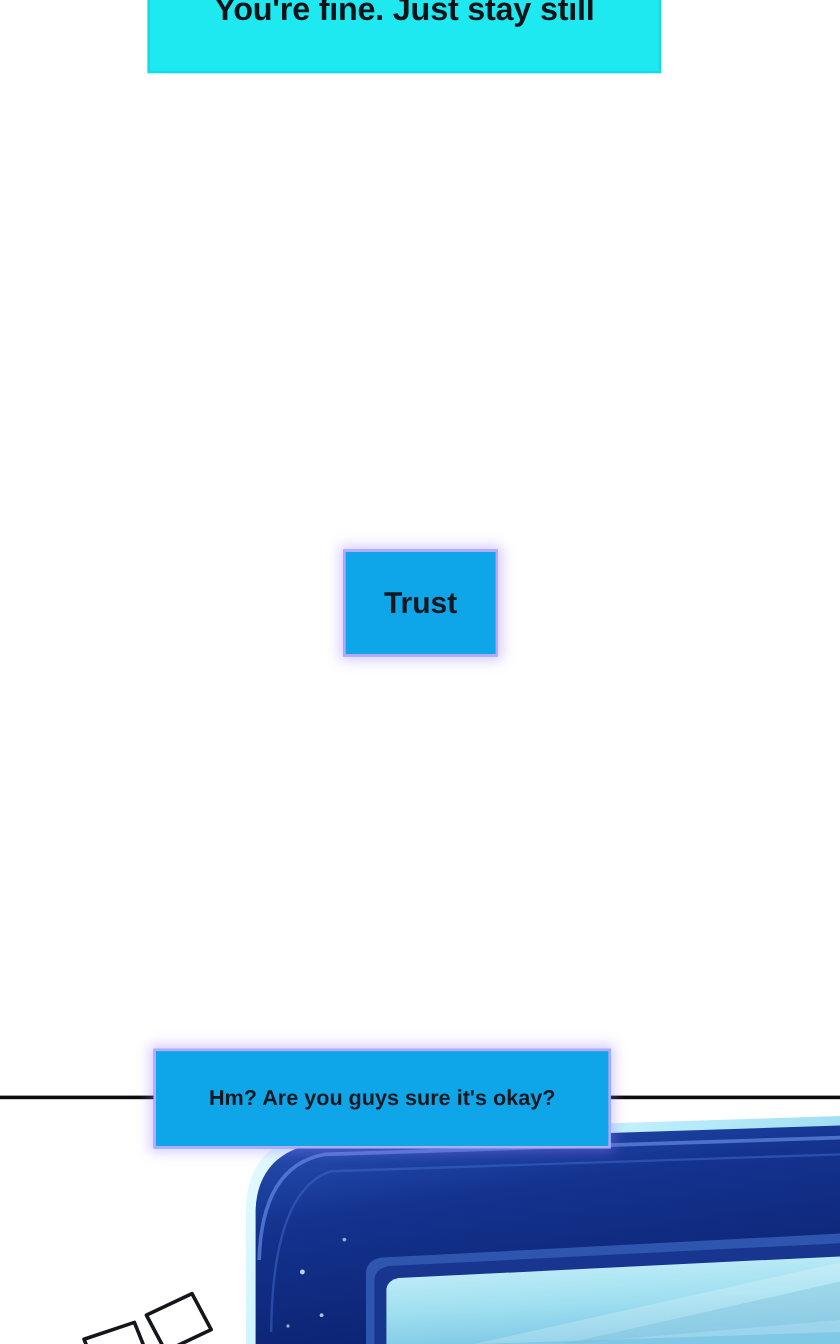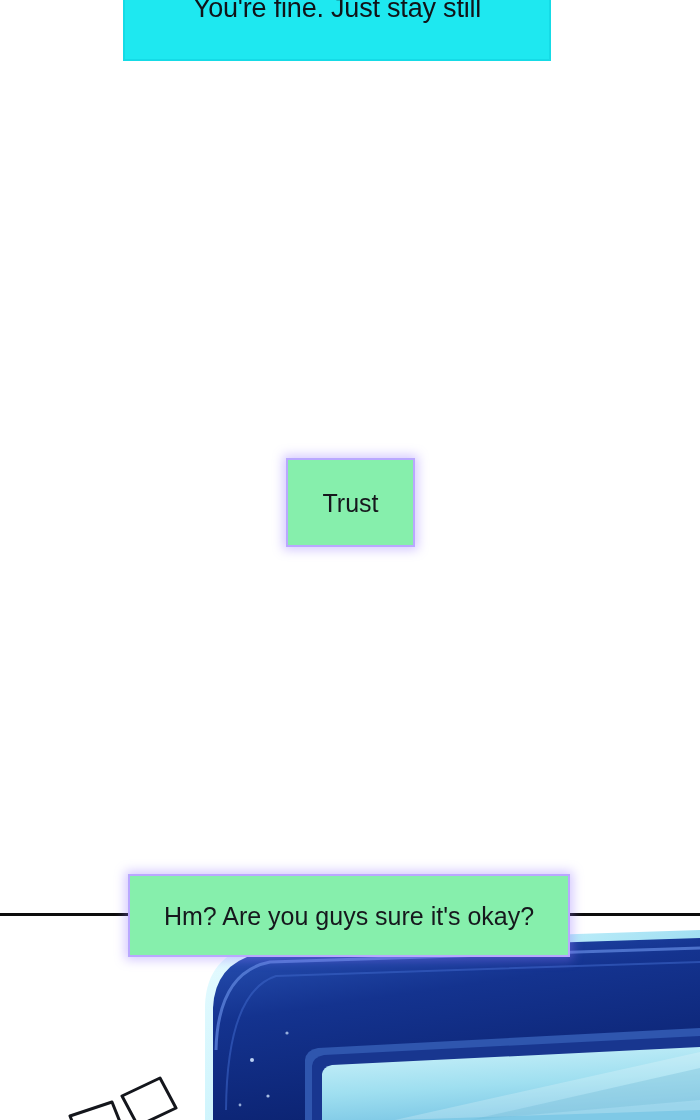--- a/index.html
+++ b/index.html
@@ -13,20 +13,21 @@
     position: relative;
     overflow: hidden;
     font-family: "Liberation Sans", sans-serif;
     color: #1a1a1a;
   }
 
   .stage {
     position: absolute;
     inset: 0;
     background: #ffffff;
+    font-weight: bold;
   }
 
   
   .box {
     position: absolute;
     box-sizing: border-box;
     display: flex;
     align-items: center;
     justify-content: center;
     text-align: center;
@@ -36,21 +37,21 @@
 
   .box-cyan {
     background: #1ee8f0;
     border: 2px solid #15dbe6;
     color: #111318;
     font-size: 27px;
     letter-spacing: -0.2px;
   }
 
   .box-white {
-    background: #86efac;
+    background: #0ea5e9;
     border: 2px solid #b9a8ff;
     color: #16181d;
     box-shadow: 0 0 10px 3px rgba(150,120,255,0.40);
     font-size: 25px;
   }
 
   #box-top {
     left: 123px;
     top: -38px;
     width: 428px;
@@ -69,24 +70,25 @@
   #box-madeit {
     left: 100px;
     top: 655px;
     width: 500px;
     height: 113px;
   }
 
   #box-hm {
     left: 128px;
     top: 874px;
-    width: 442px;
+    width: 381px;
     height: 83px;
-    font-size: 25px;
+    font-size: 18px;
     z-index: 6;
+    text-align: right;
   }
 
   
   .horizon {
     position: absolute;
     left: 0;
     top: 913px;
     width: 700px;
     height: 3px;
     background: #0c0c0c;

